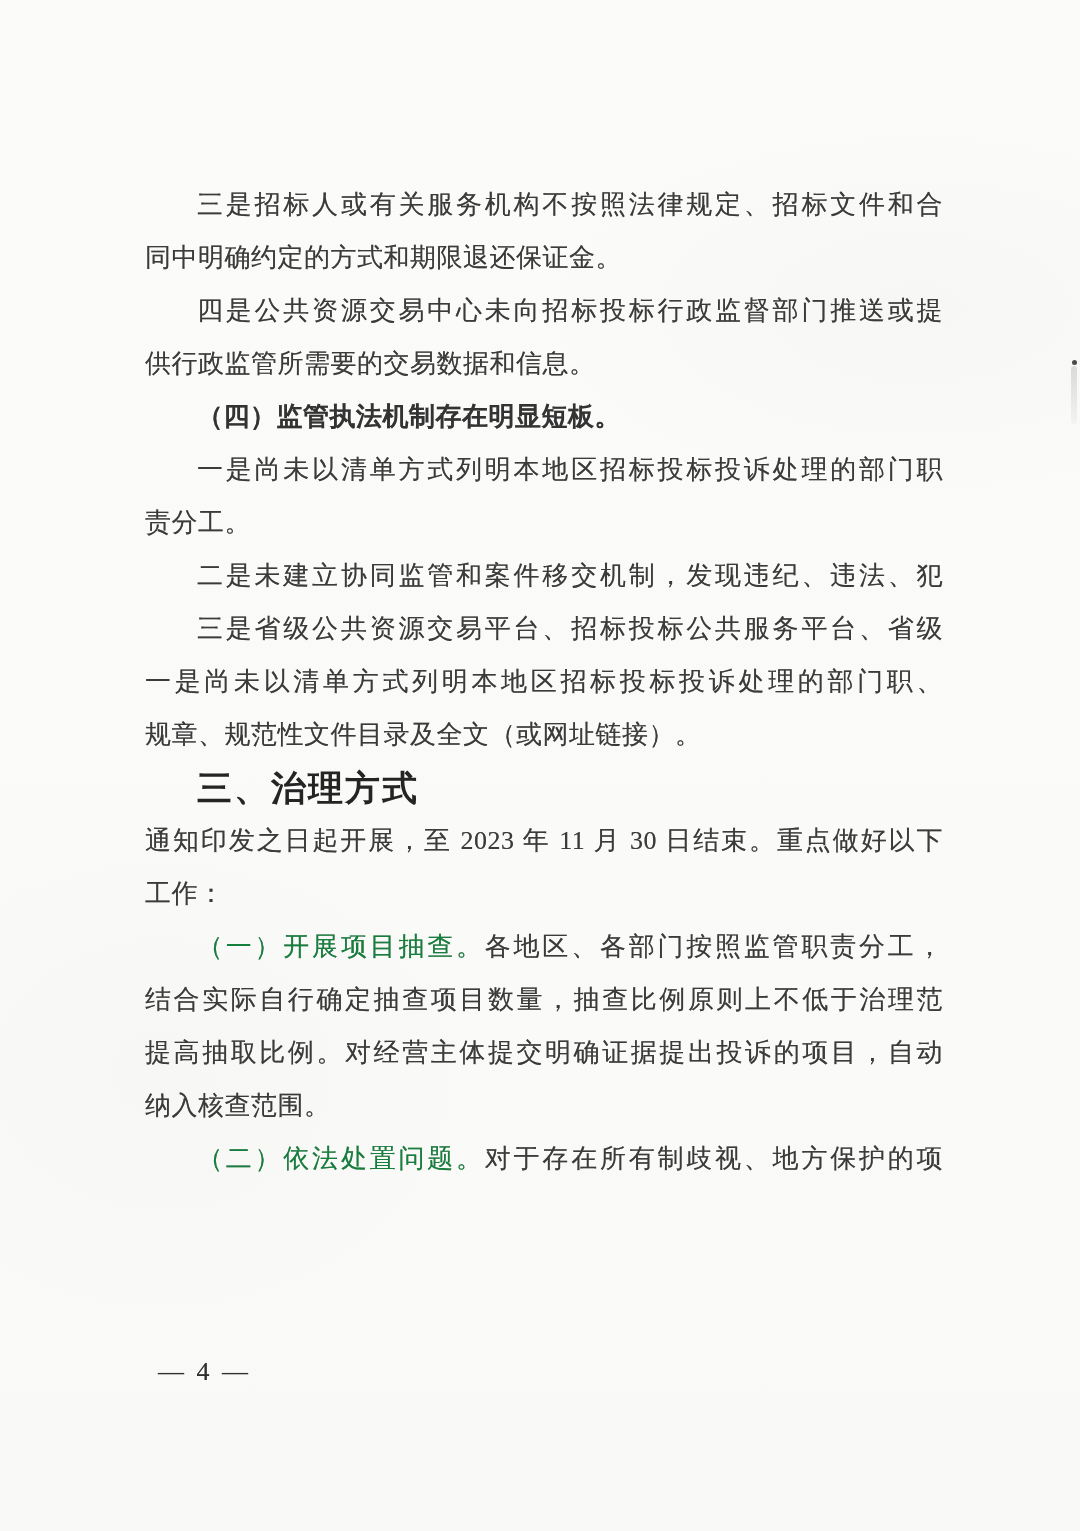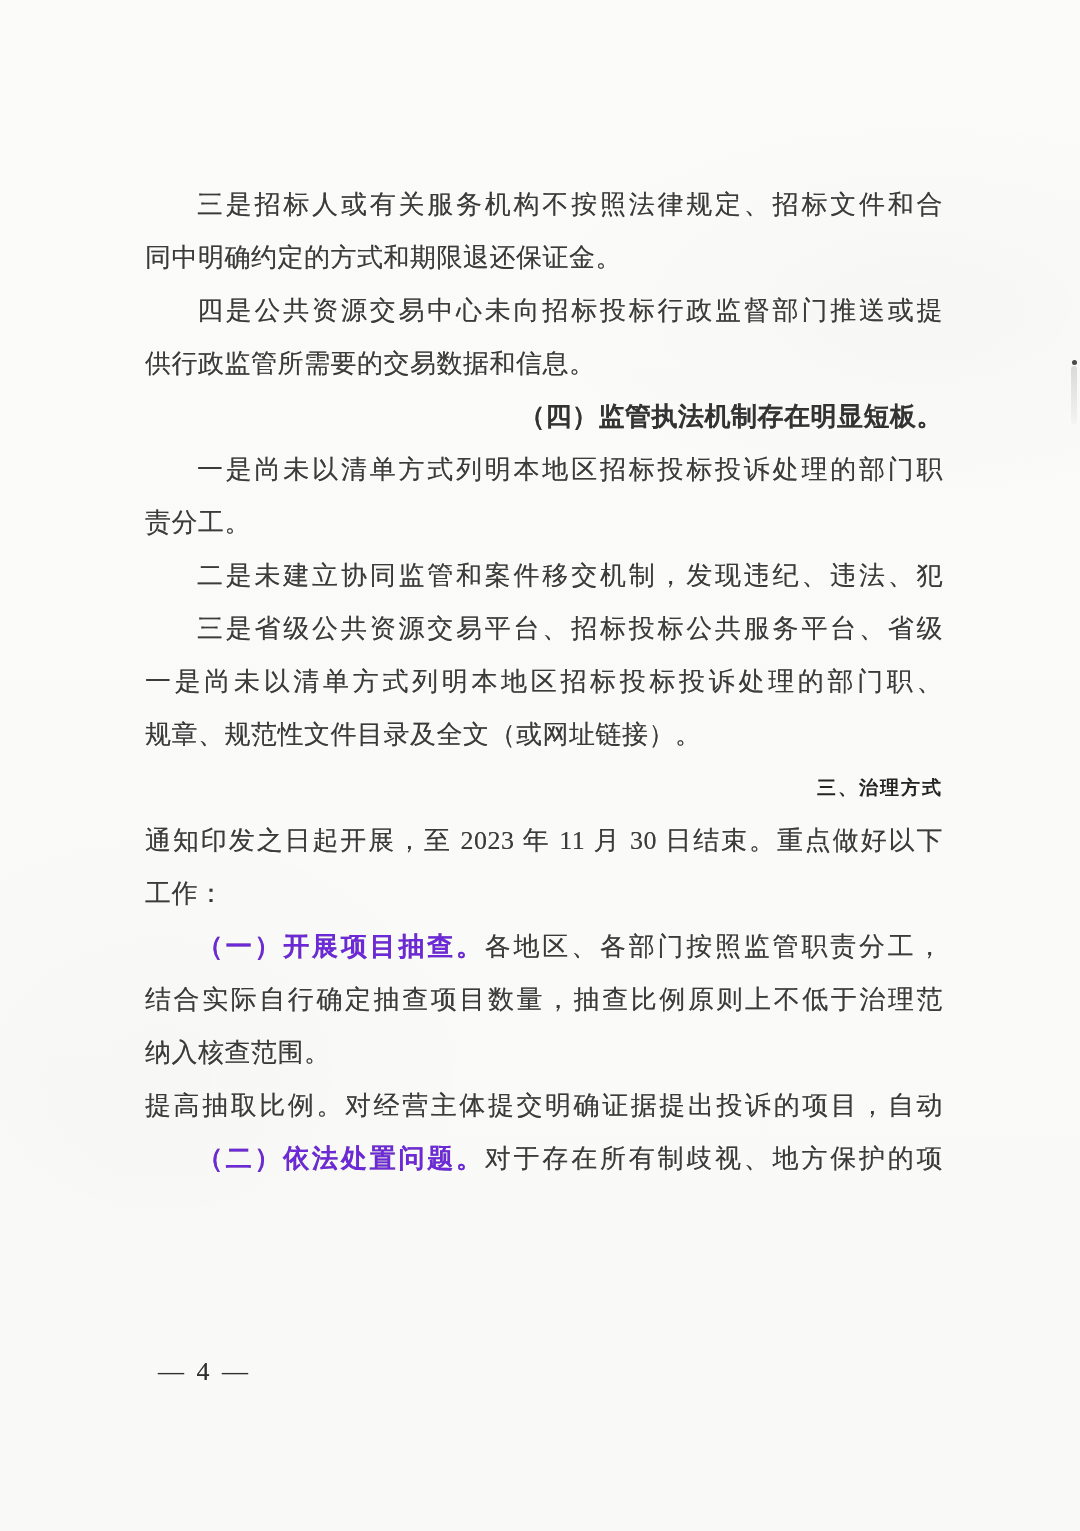--- a/index.html
+++ b/index.html
@@ -33,37 +33,36 @@
     text-align: left;
     letter-spacing: 0.5px;
     text-shadow: 0 0 0.6px rgba(60,60,60,0.55);
   }
   .line.just {
     text-align: justify;
     text-align-last: justify;
   }
   .line.indent {
     padding-left: 52px;
-    text-align: right;
   }
   .line.heading {
     font-family: "Liberation Sans", "DejaVu Sans", sans-serif;
     font-weight: bold;
-    font-size: 19px;
+    font-size: 35px;
     color: #242424;
     letter-spacing: 2px;
     text-shadow: none;
   }
   .line.kai {
     font-weight: 600;
     color: #333333;
   }
   .lead {
-    font-weight: bold;
-    color: #6d28d9;
+    font-weight: normal;
+    color: #15803d;
   }
 
   .page-footer {
     position: absolute;
     left: 158px;
     top: 1352px;
     height: 40px;
     line-height: 40px;
     font-size: 26px;
     color: #2f2f2f;
@@ -104,20 +103,20 @@
     <div class="line body">责分工。</div>
     <div class="line body just indent">二是未建立协同监管和案件移交机制，发现违纪、违法、犯</div>
     <div class="line body just indent">三是省级公共资源交易平台、招标投标公共服务平台、省级</div>
     <div class="line body just">一是尚未以清单方式列明本地区招标投标投诉处理的部门职、</div>
     <div class="line body">规章、规范性文件目录及全文（或网址链接）。</div>
     <div class="line heading indent">三、治理方式</div>
     <div class="line body just">通知印发之日起开展，至 2023 年 11 月 30 日结束。重点做好以下</div>
     <div class="line body">工作：</div>
     <div class="line body just indent"><span class="lead">（一）开展项目抽查。</span>各地区、各部门按照监管职责分工，</div>
     <div class="line body just">结合实际自行确定抽查项目数量，抽查比例原则上不低于治理范</div>
+    <div class="line body just">提高抽取比例。对经营主体提交明确证据提出投诉的项目，自动</div>
     <div class="line body">纳入核查范围。</div>
-    <div class="line body just">提高抽取比例。对经营主体提交明确证据提出投诉的项目，自动</div>
     <div class="line body just indent"><span class="lead">（二）依法处置问题。</span>对于存在所有制歧视、地方保护的项</div>
   </div>
 
 <div class="page-footer">— 4 —</div>
 
 <div class="edge-artifact"></div>
 
 </body></html>

